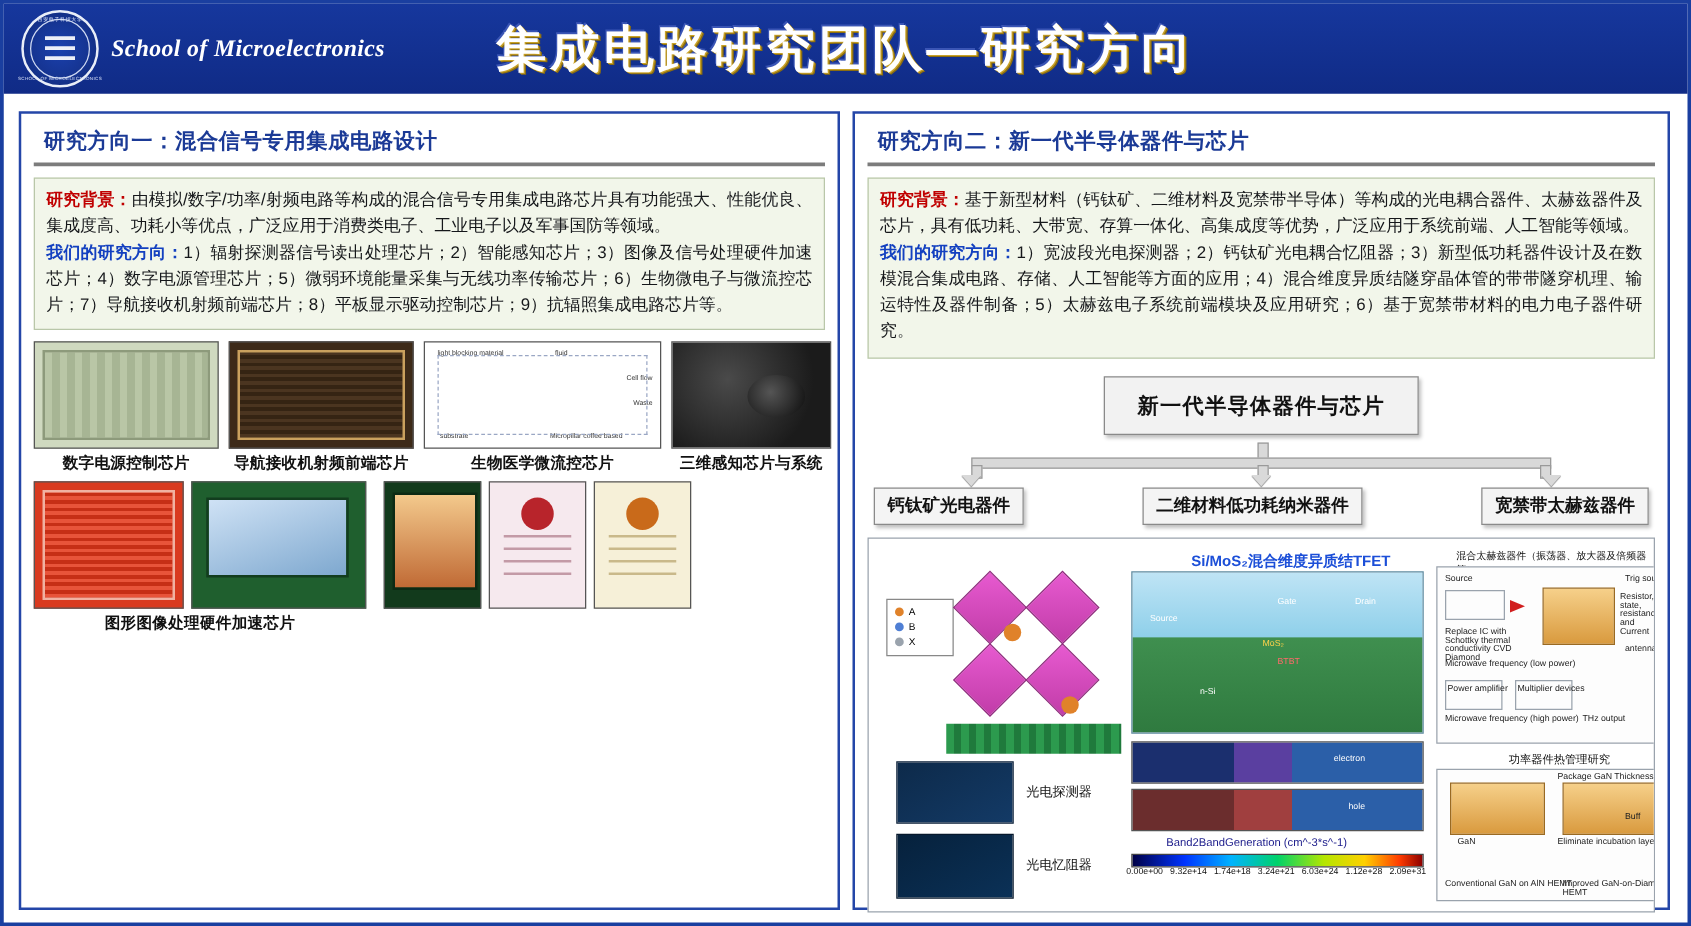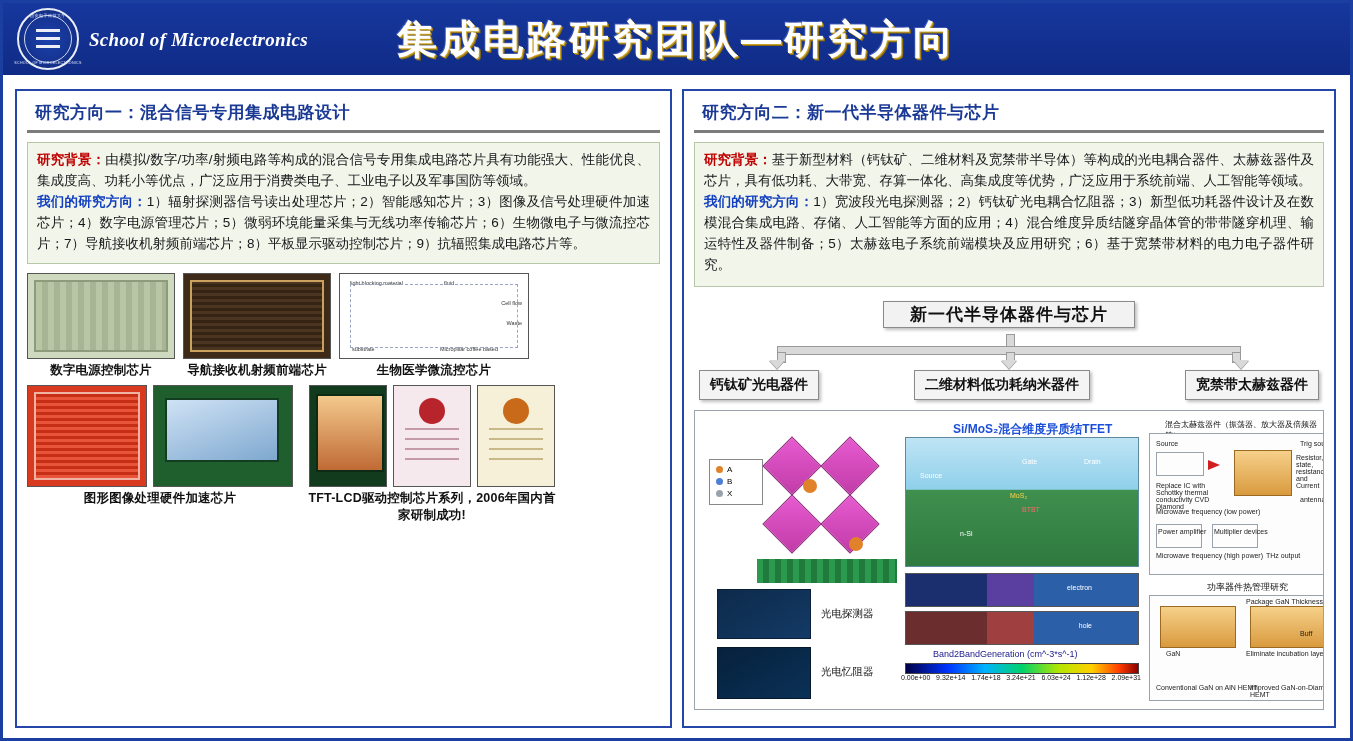--- a/index.html
+++ b/index.html
@@ -249,21 +249,21 @@
   .flow {
     margin-top: 14px;
     display: flex;
     flex-direction: column;
     align-items: center;
   }
   .flow-top {
     border: 1px solid #8a8a8a;
     background: #f2f2f2;
     box-shadow: 2px 2px 3px rgba(0,0,0,.25);
-    padding: 1px 26px;
+    padding: 11px 26px;
     font-size: 17px;
     font-weight: bold;
     color: #111;
     letter-spacing: 1px;
   }
   .connector {
     position: relative;
     width: 556px;
     height: 34px;
     margin-top: 6px;
@@ -471,37 +471,40 @@
             <div class="thumb diagram-i" style="width:190px;height:86px;">
               <span class="mini-label" style="left:10px;top:6px;">light blocking material</span>
               <span class="mini-label" style="left:12px;bottom:6px;">substrate</span>
               <span class="mini-label" style="left:104px;top:6px;">fluid</span>
               <span class="mini-label" style="left:100px;bottom:6px;">Micropillar coffee based</span>
               <span class="mini-label" style="right:6px;top:26px;">Cell flow</span>
               <span class="mini-label" style="right:6px;top:46px;">Waste</span>
             </div>
             <div class="cap">生物医学微流控芯片</div>
           </div>
+          <div class="cell">
+            <div class="thumb blackbox" style="width:128px;height:86px;"></div>
+            <div class="cap">三维感知芯片与系统</div>
+          </div>
         </div>
 
         <div class="grid-row" style="align-items:flex-start;">
           <div class="cell">
             <div style="display:flex;gap:6px;">
               <div class="thumb redchip" style="width:120px;height:102px;"></div>
               <div class="thumb lcd-board" style="width:140px;height:102px;"></div>
             </div>
             <div class="cap">图形图像处理硬件加速芯片</div>
           </div>
           <div class="cell" style="margin-left:6px;">
             <div style="display:flex;gap:6px;">
               <div class="thumb lcd-panel" style="width:78px;height:102px;"></div>
               <div class="thumb cert" style="width:78px;height:102px;"></div>
               <div class="thumb cert-y" style="width:78px;height:102px;"></div>
             </div>
-            <div class="cap cap-wide" style="max-width:250px;">TFT-LCD驱动控制芯片系列，2006年国内首家研制成功!</div>
           </div>
         </div>
 
       </div>
     </div>
 
     <div class="panel panel-right">
       <div class="panel-title">研究方向二：新一代半导体器件与芯片</div>
 
       <div class="bg-box bg-box-right">

